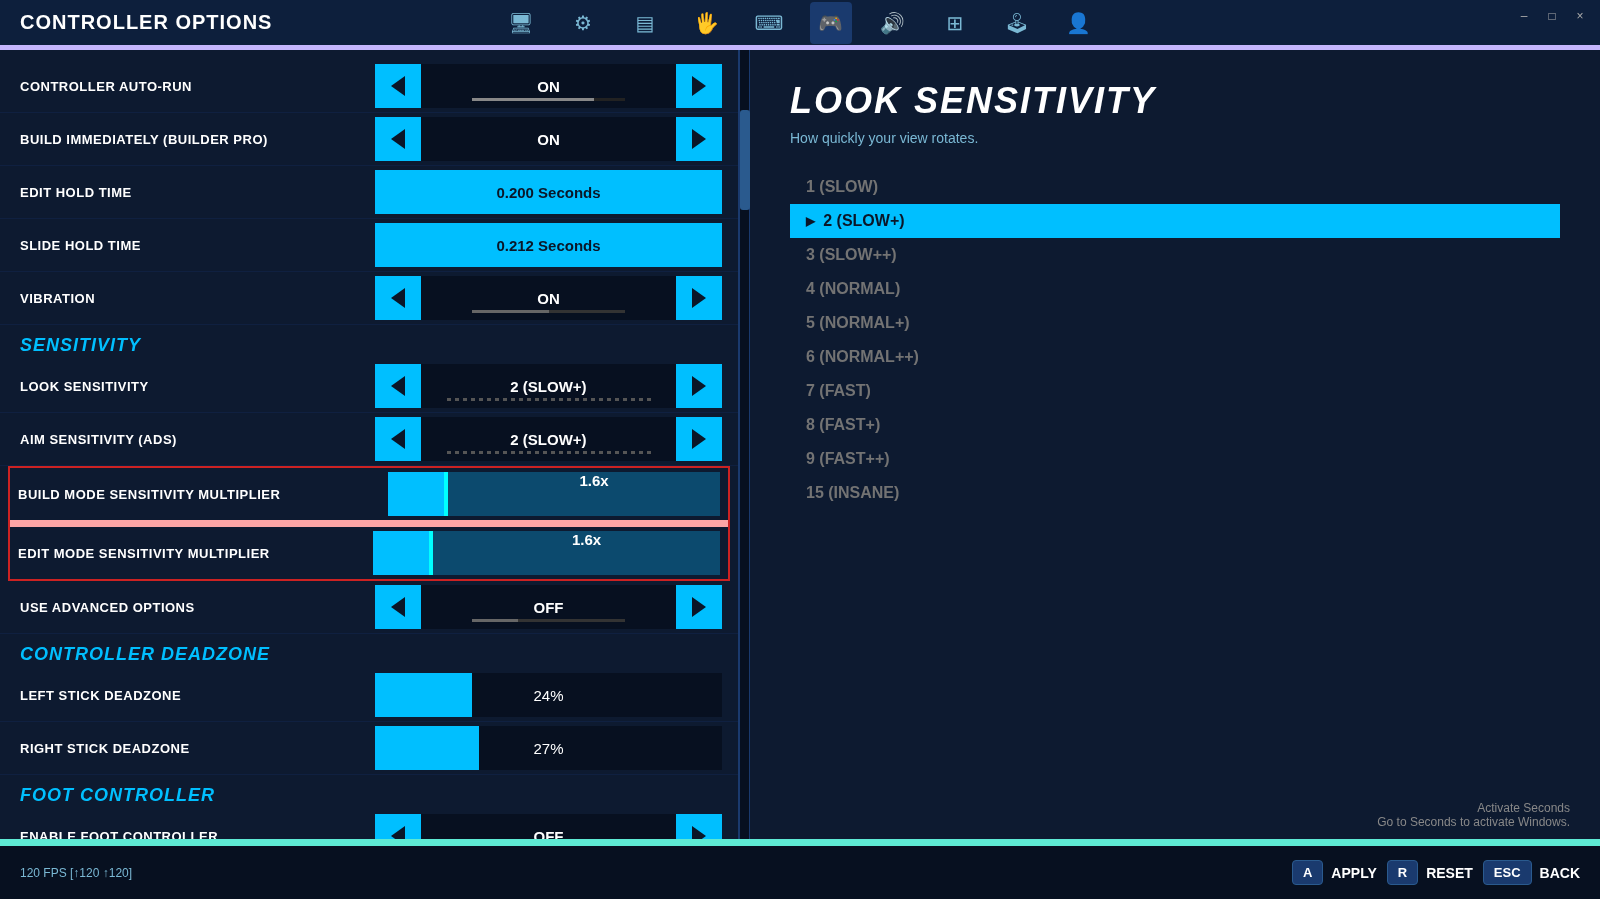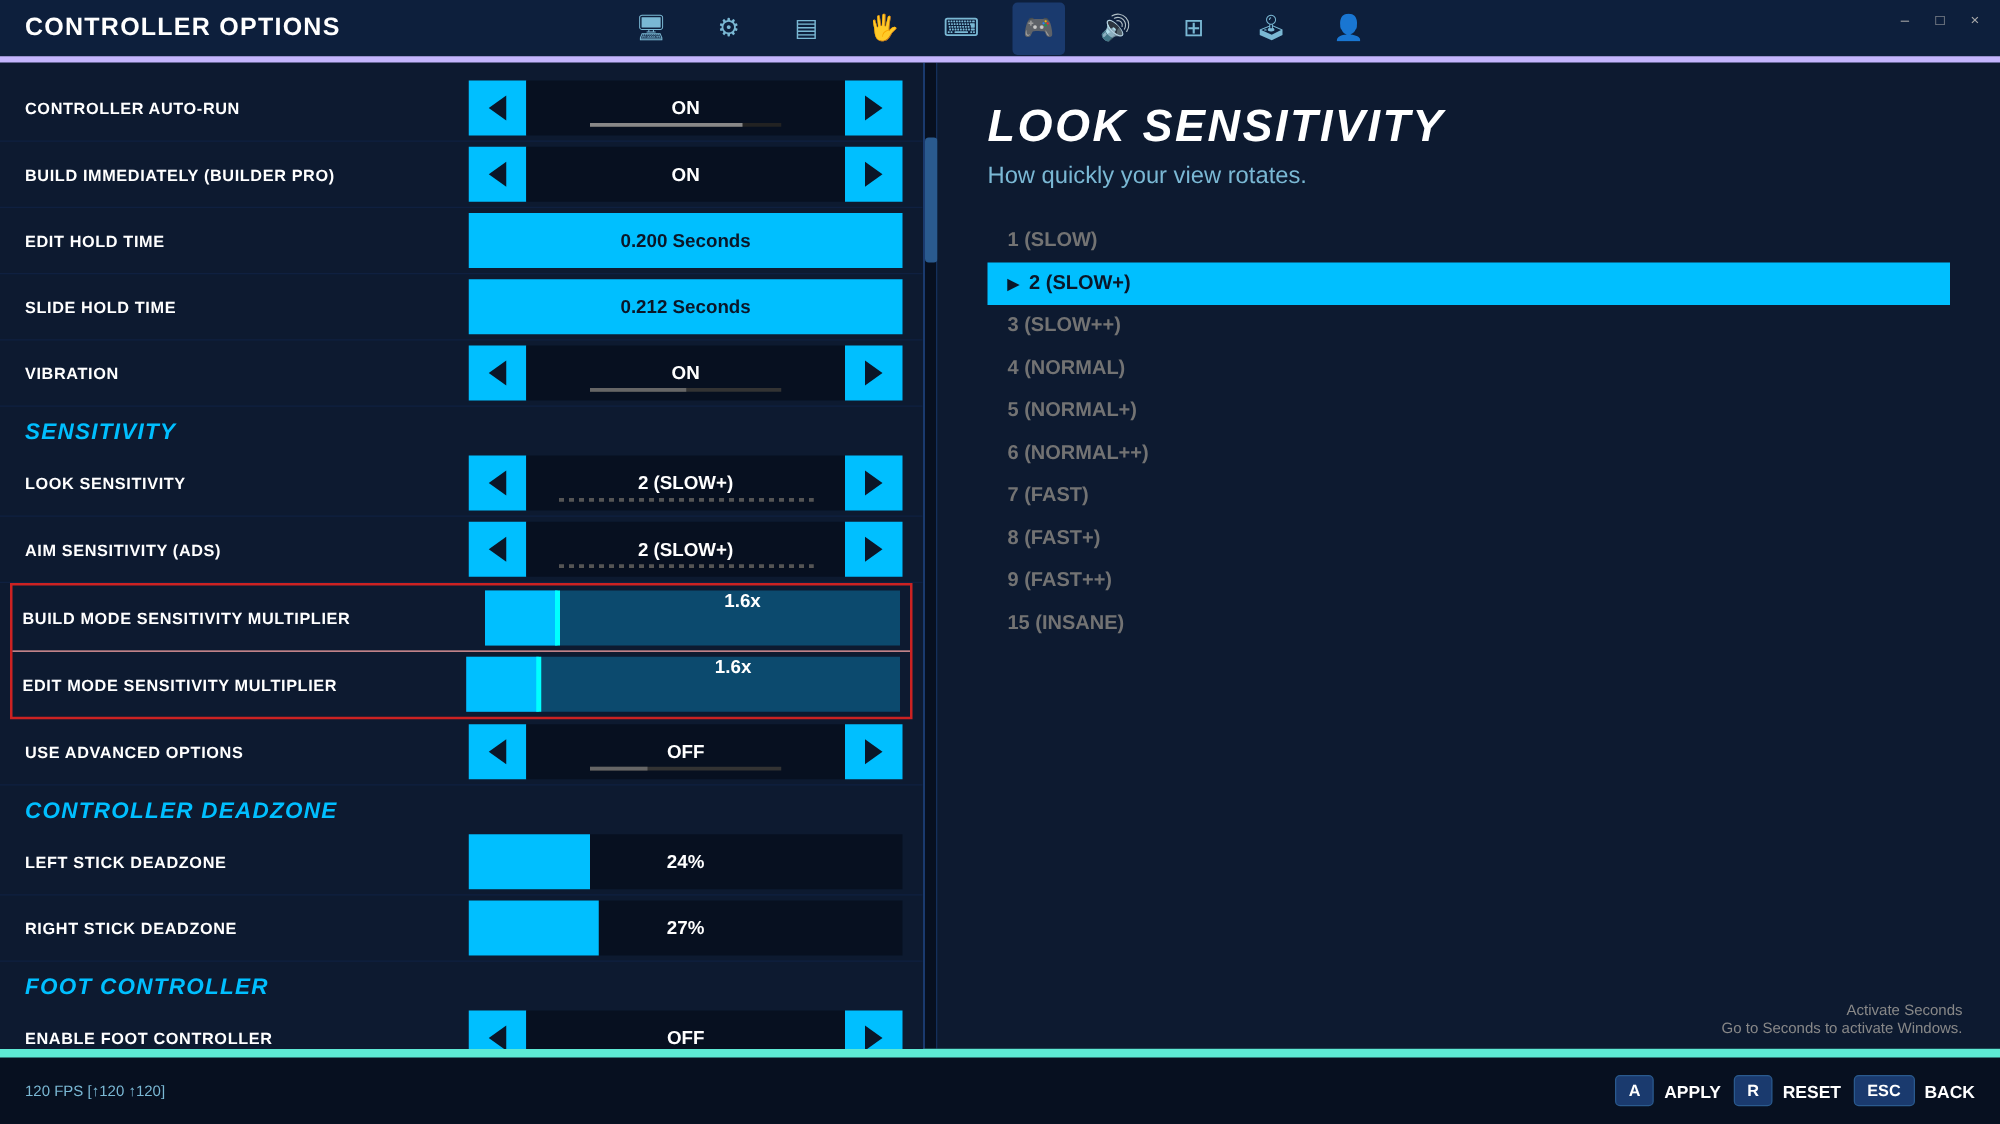--- a/index.html
+++ b/index.html
@@ -171,21 +171,21 @@
     }
     .deadzone-fill {
       height: 100%;
       background: #00bfff;
     }
     .deadzone-value {
       position: absolute;
       left: 50%;
       transform: translateX(-50%);
       font-size: 15px;
-      font-weight: 700;
+      font-weight: 400;
       color: #fff;
     }
 
     
     .multiplier-control {
       width: 100%;
       height: 44px;
       background: #0c4a6e;
       display: flex;
       align-items: flex-start;
@@ -247,21 +247,21 @@
     .right-panel-title {
       font-size: 36px;
       font-weight: 900;
       font-style: italic;
       color: #fff;
       text-transform: uppercase;
       letter-spacing: 2px;
       margin-bottom: 8px;
     }
     .right-panel-subtitle {
-      font-size: 19px;
+      font-size: 14px;
       color: #7ab8d4;
       margin-bottom: 24px;
       font-weight: normal;
     }
 
     .sensitivity-list {
       list-style: none;
     }
     .sensitivity-item {
       padding: 8px 16px;
@@ -516,21 +516,21 @@
           </div>
           <button class="arrow-btn-right">
               <div class="tri-right"></div>
             </button>
         </div>
       </div>
     </div>
 
     <div class="red-border-group">
 
-      <div class="setting-row red-border-row" style="border-bottom:1px solid #fca5a5;margin:0;padding:4px 8px;gap:15px;">
+      <div class="setting-row red-border-row" style="border-bottom:7px solid #fca5a5;margin:0;padding:4px 8px;gap:15px;">
         <div class="setting-label">BUILD MODE SENSITIVITY MULTIPLIER</div>
         <div class="setting-control">
           <div class="multiplier-control">
             <div class="multiplier-fill" style="width:58px;"></div>
             <div class="multiplier-indicator"></div>
             <span class="multiplier-value">1.6x</span>
           </div>
         </div>
       </div>
 

